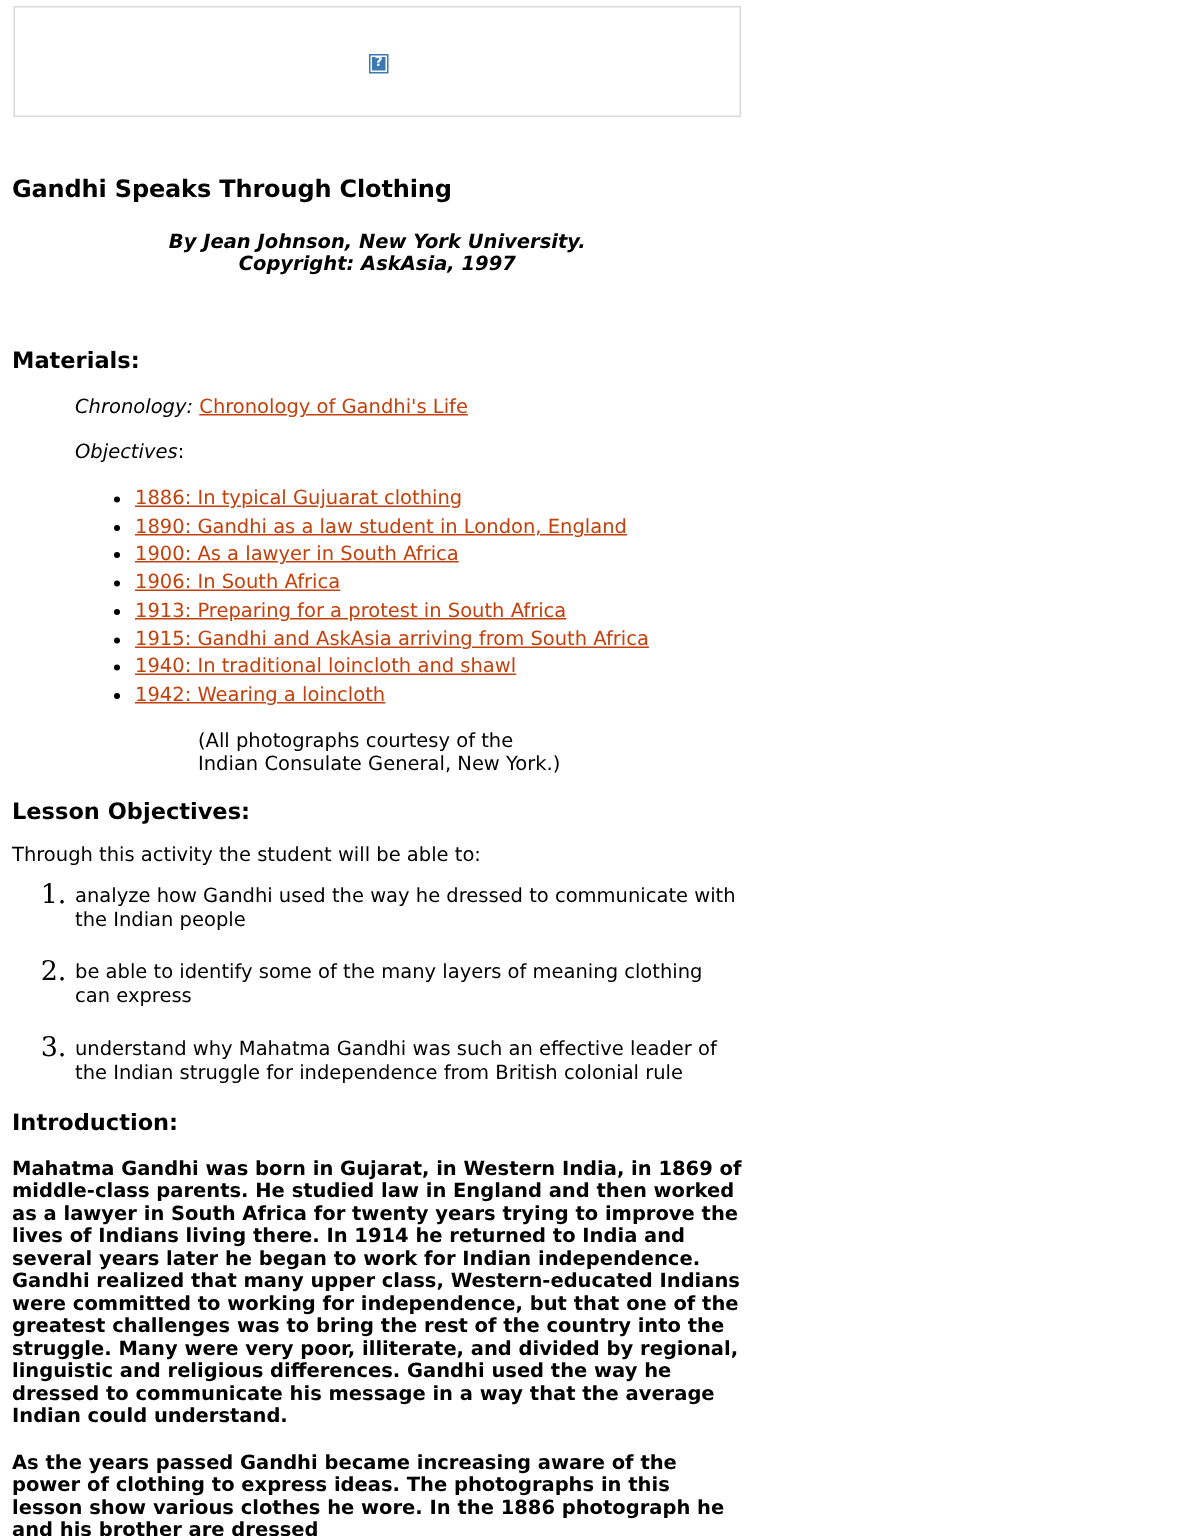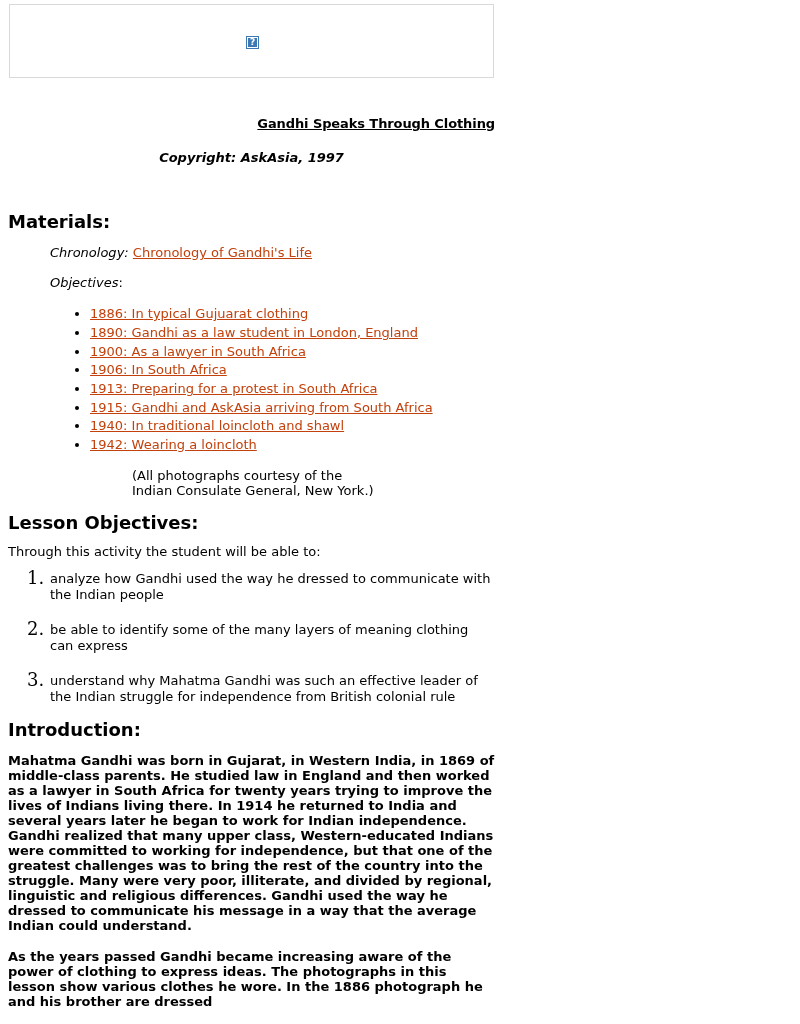--- a/index.html
+++ b/index.html
@@ -53,41 +53,40 @@
 
   
   .content {
     position: absolute;
     left: 8px;
     top: 88px;
     width: 487px;
   }
 
   h1.doc-title {
-    font-size: 13px;
-    font-weight: bold;
-    text-align: right;
+    font-size: 16px;
+    font-weight: bold;
+    text-align: left;
     margin: 28px 0 0 0;
     line-height: 1.25;
     letter-spacing: -0.1px;
-    text-decoration: underline;
   }
 
   .byline {
     text-align: center;
     font-style: italic;
     font-weight: bold;
     font-size: 13px;
     line-height: 15px;
     margin: 18px 0 0 0;
   }
   .byline .line { display: block; }
 
   h2.section-heading {
-    font-size: 18px;
+    font-size: 15px;
     font-weight: bold;
     margin: 0;
     line-height: 15px;
   }
 
   .spacer-materials { height: 49px; }
   .spacer-before-objectives { height: 17px; }
 
   .indent-block {
     margin-left: 42px;
@@ -168,20 +167,21 @@
 
   <div class="broken-image-box">
     <div class="broken-image-icon">?</div>
   </div>
 
   <div class="content">
 
     <h1 class="doc-title">Gandhi Speaks Through Clothing</h1>
 
     <div class="byline">
+      <span class="line">By Jean Johnson, New York University.</span>
       <span class="line">Copyright: AskAsia, 1997</span>
     </div>
 
     <div class="spacer-materials"></div>
 
     <h2 class="section-heading">Materials:</h2>
 
     <div class="indent-block">
 
       <div class="chronology-line">

